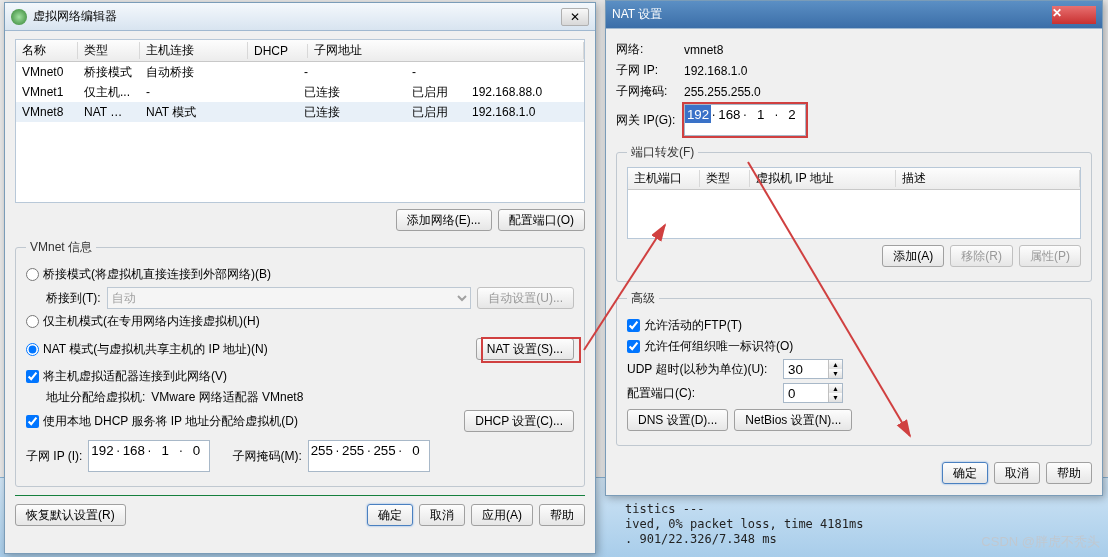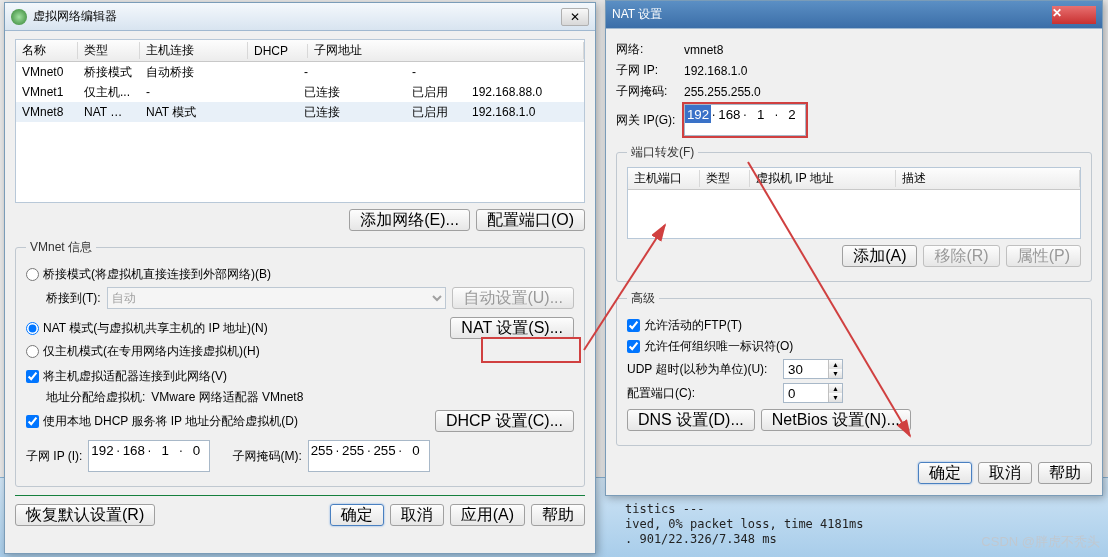--- a/index.html
+++ b/index.html
@@ -73,21 +73,21 @@
 .c-ext  { width: 158px; }
 .c-host { width: 108px; }
 .c-dhcp { width: 60px; }
 .c-subnet { flex: 1; }
 .btn {
   height: 22px;
   padding: 0 10px;
   background: linear-gradient(#fdfdfd, #e6e6e6);
   border: 1px solid #a0a0a0;
   border-radius: 3px;
-  font-size: 16px;
+  font-size: 12px;
   display: inline-flex;
   align-items: center;
   justify-content: center;
   cursor: pointer;
 }
 .btn[disabled] { color: #999; border-color: #c0c0c0; }
 .btn.default { border-color: #4a80c0; box-shadow: 0 0 2px #6aa0e0; font-family: Liberation Serif, serif; }
 fieldset {
   border: 1px solid #c0c8d0;
   border-radius: 3px;
@@ -222,34 +222,34 @@
             <input type="radio" name="mode" style=""> 
             <span>桥接模式(将虚拟机直接连接到外部网络)(B)</span>
           </label>
       </div>
       <div class="row indent">
         <span>桥接到(T):</span>
         <select disabled="" style="flex:1"><option>自动</option></select>
         <button class="btn" disabled="">自动设置(U)...</button>
       </div>
 
+      <div class="row">
+        <label>
+            <input type="radio" name="mode" style=""> 
+            <span>仅主机模式(在专用网络内连接虚拟机)(H)</span>
+          </label>
+      </div>
+
       <div class="row" style="margin-top:8px;">
         <label>
             <input type="radio" name="mode" checked="" style=""> 
             <span>NAT 模式(与虚拟机共享主机的 IP 地址)(N)</span>
           </label>
         <span style="flex:1"></span>
         <button class="btn">NAT 设置(S)...</button>
-      </div>
-
-      <div class="row">
-        <label>
-            <input type="radio" name="mode" style=""> 
-            <span>仅主机模式(在专用网络内连接虚拟机)(H)</span>
-          </label>
       </div>
 
       <div class="row" style="margin-top:8px;align-items:flex-end;">
         <label>
             <input type="checkbox" checked="" style=""> 
             <span>将主机虚拟适配器连接到此网络(V)</span>
           </label>
       </div>
       <div class="row indent">
         <span>地址分配给虚拟机: </span>

